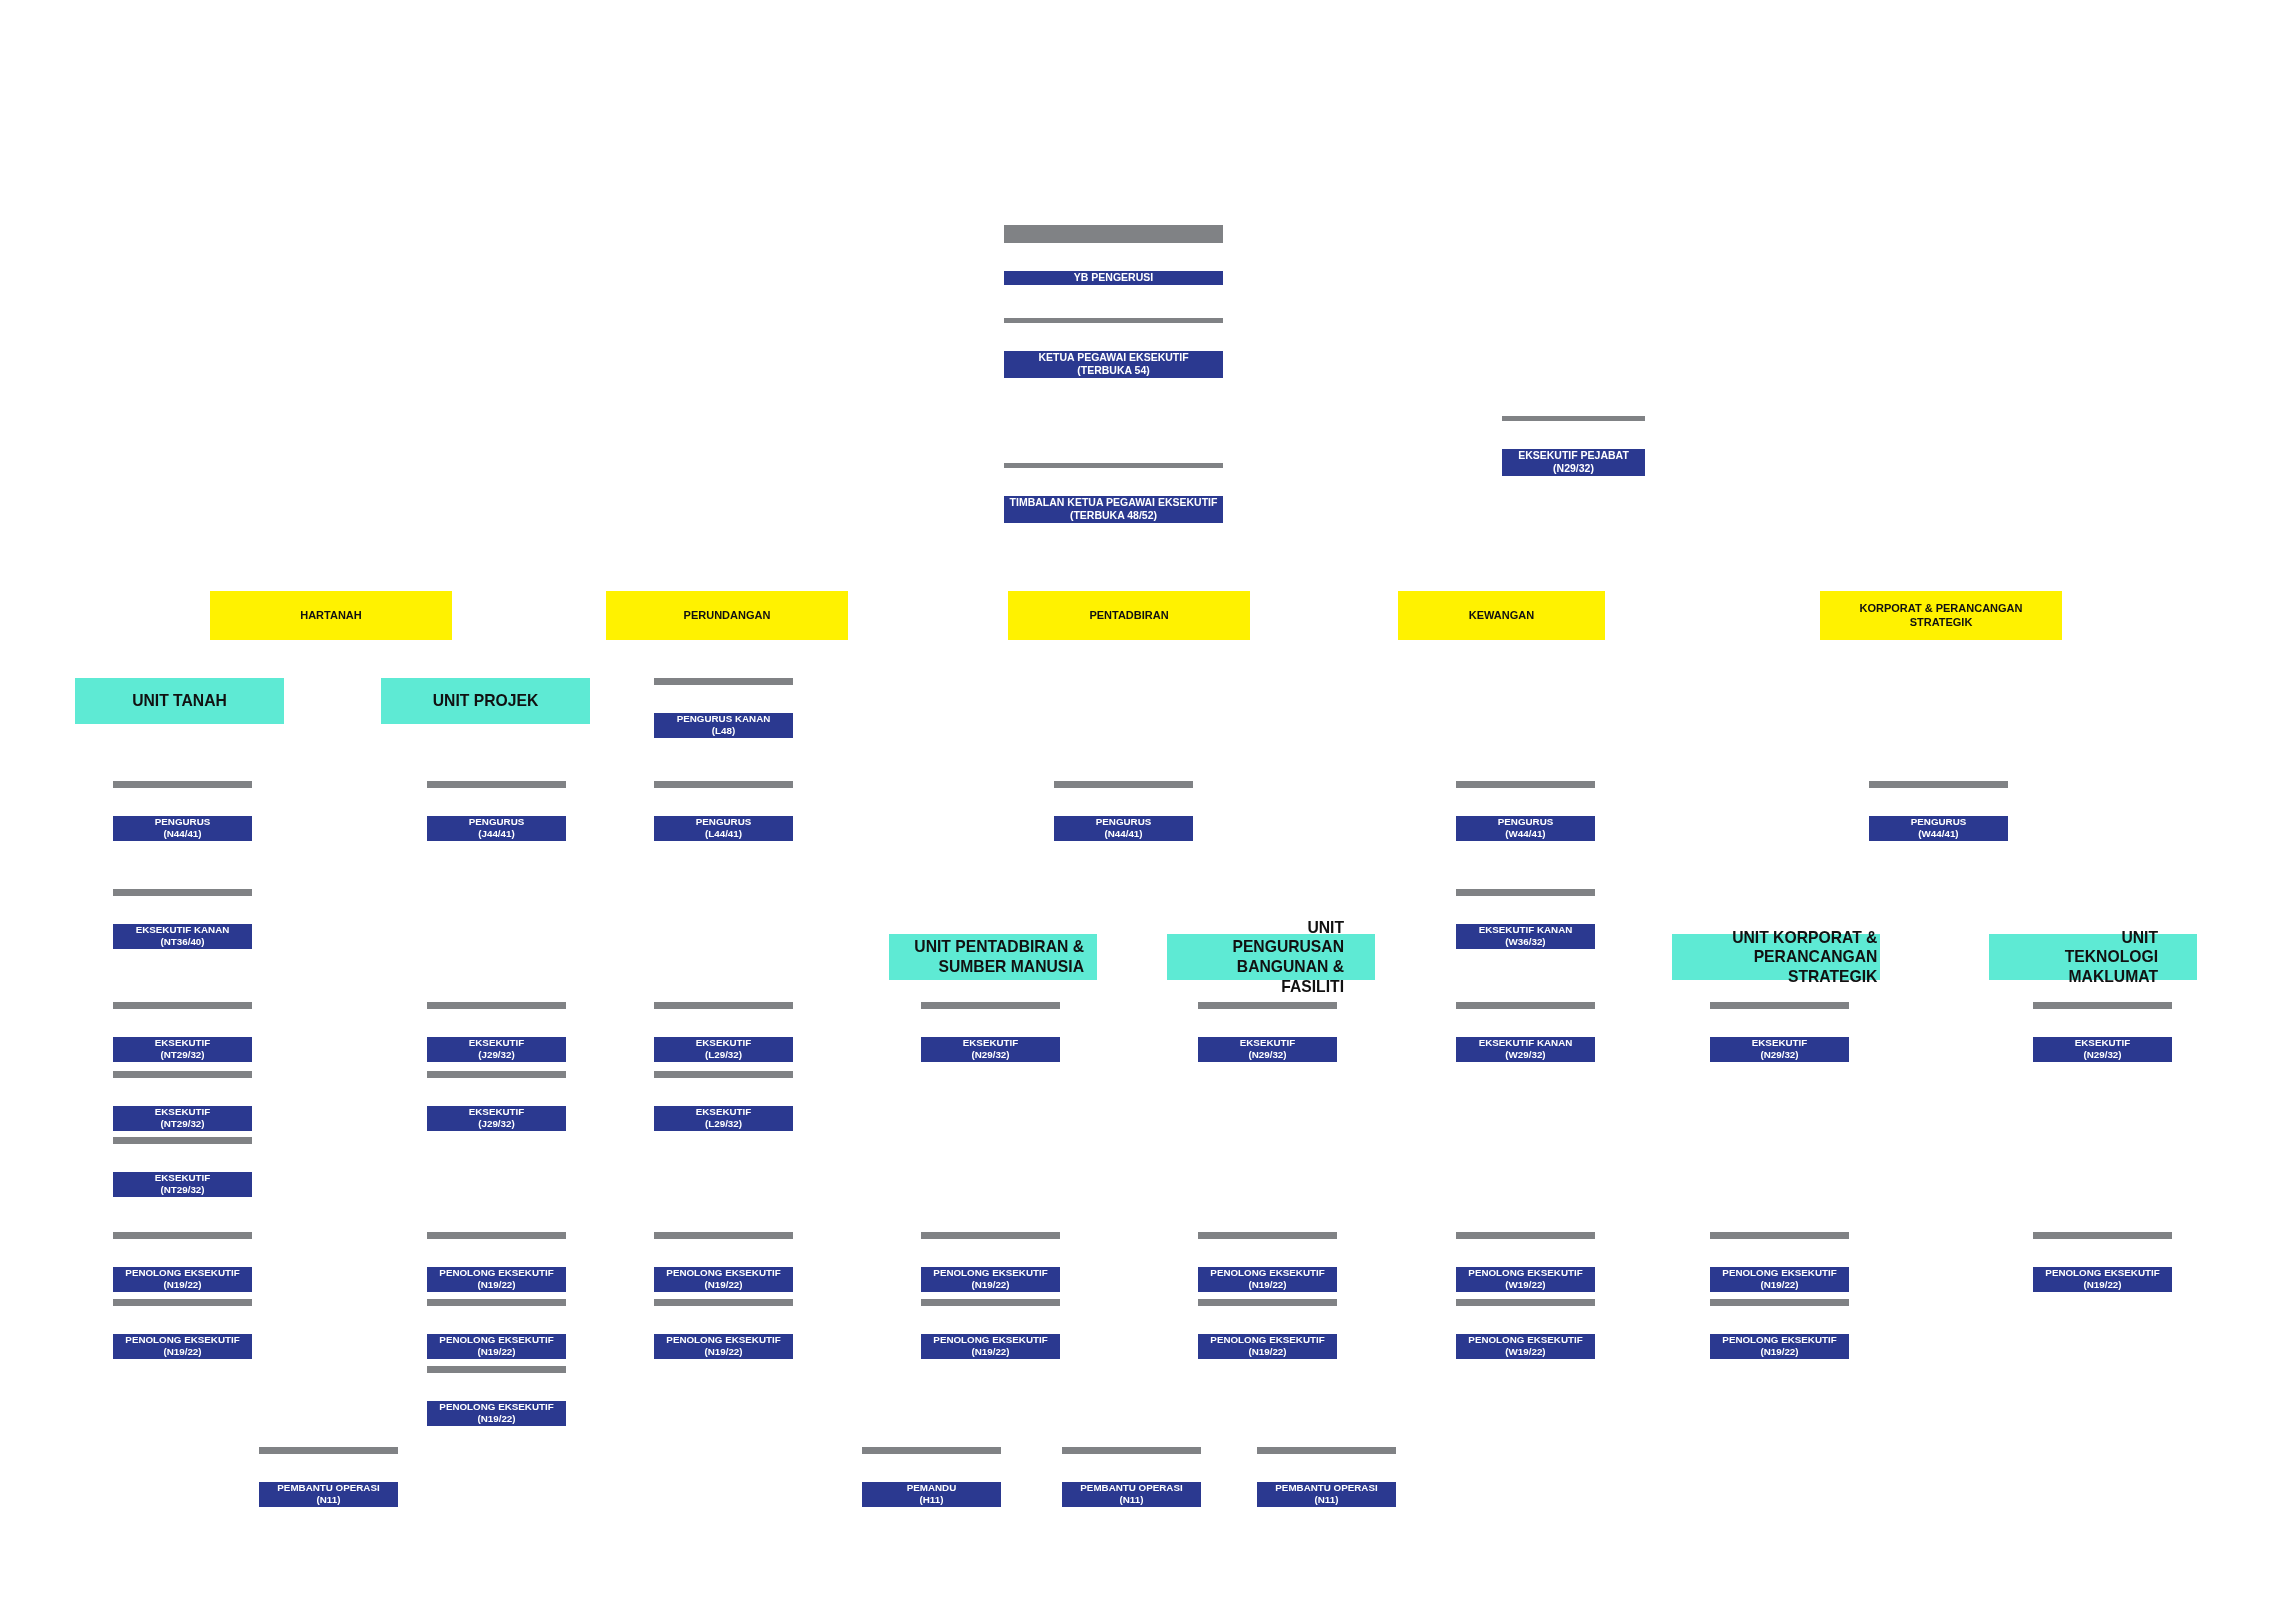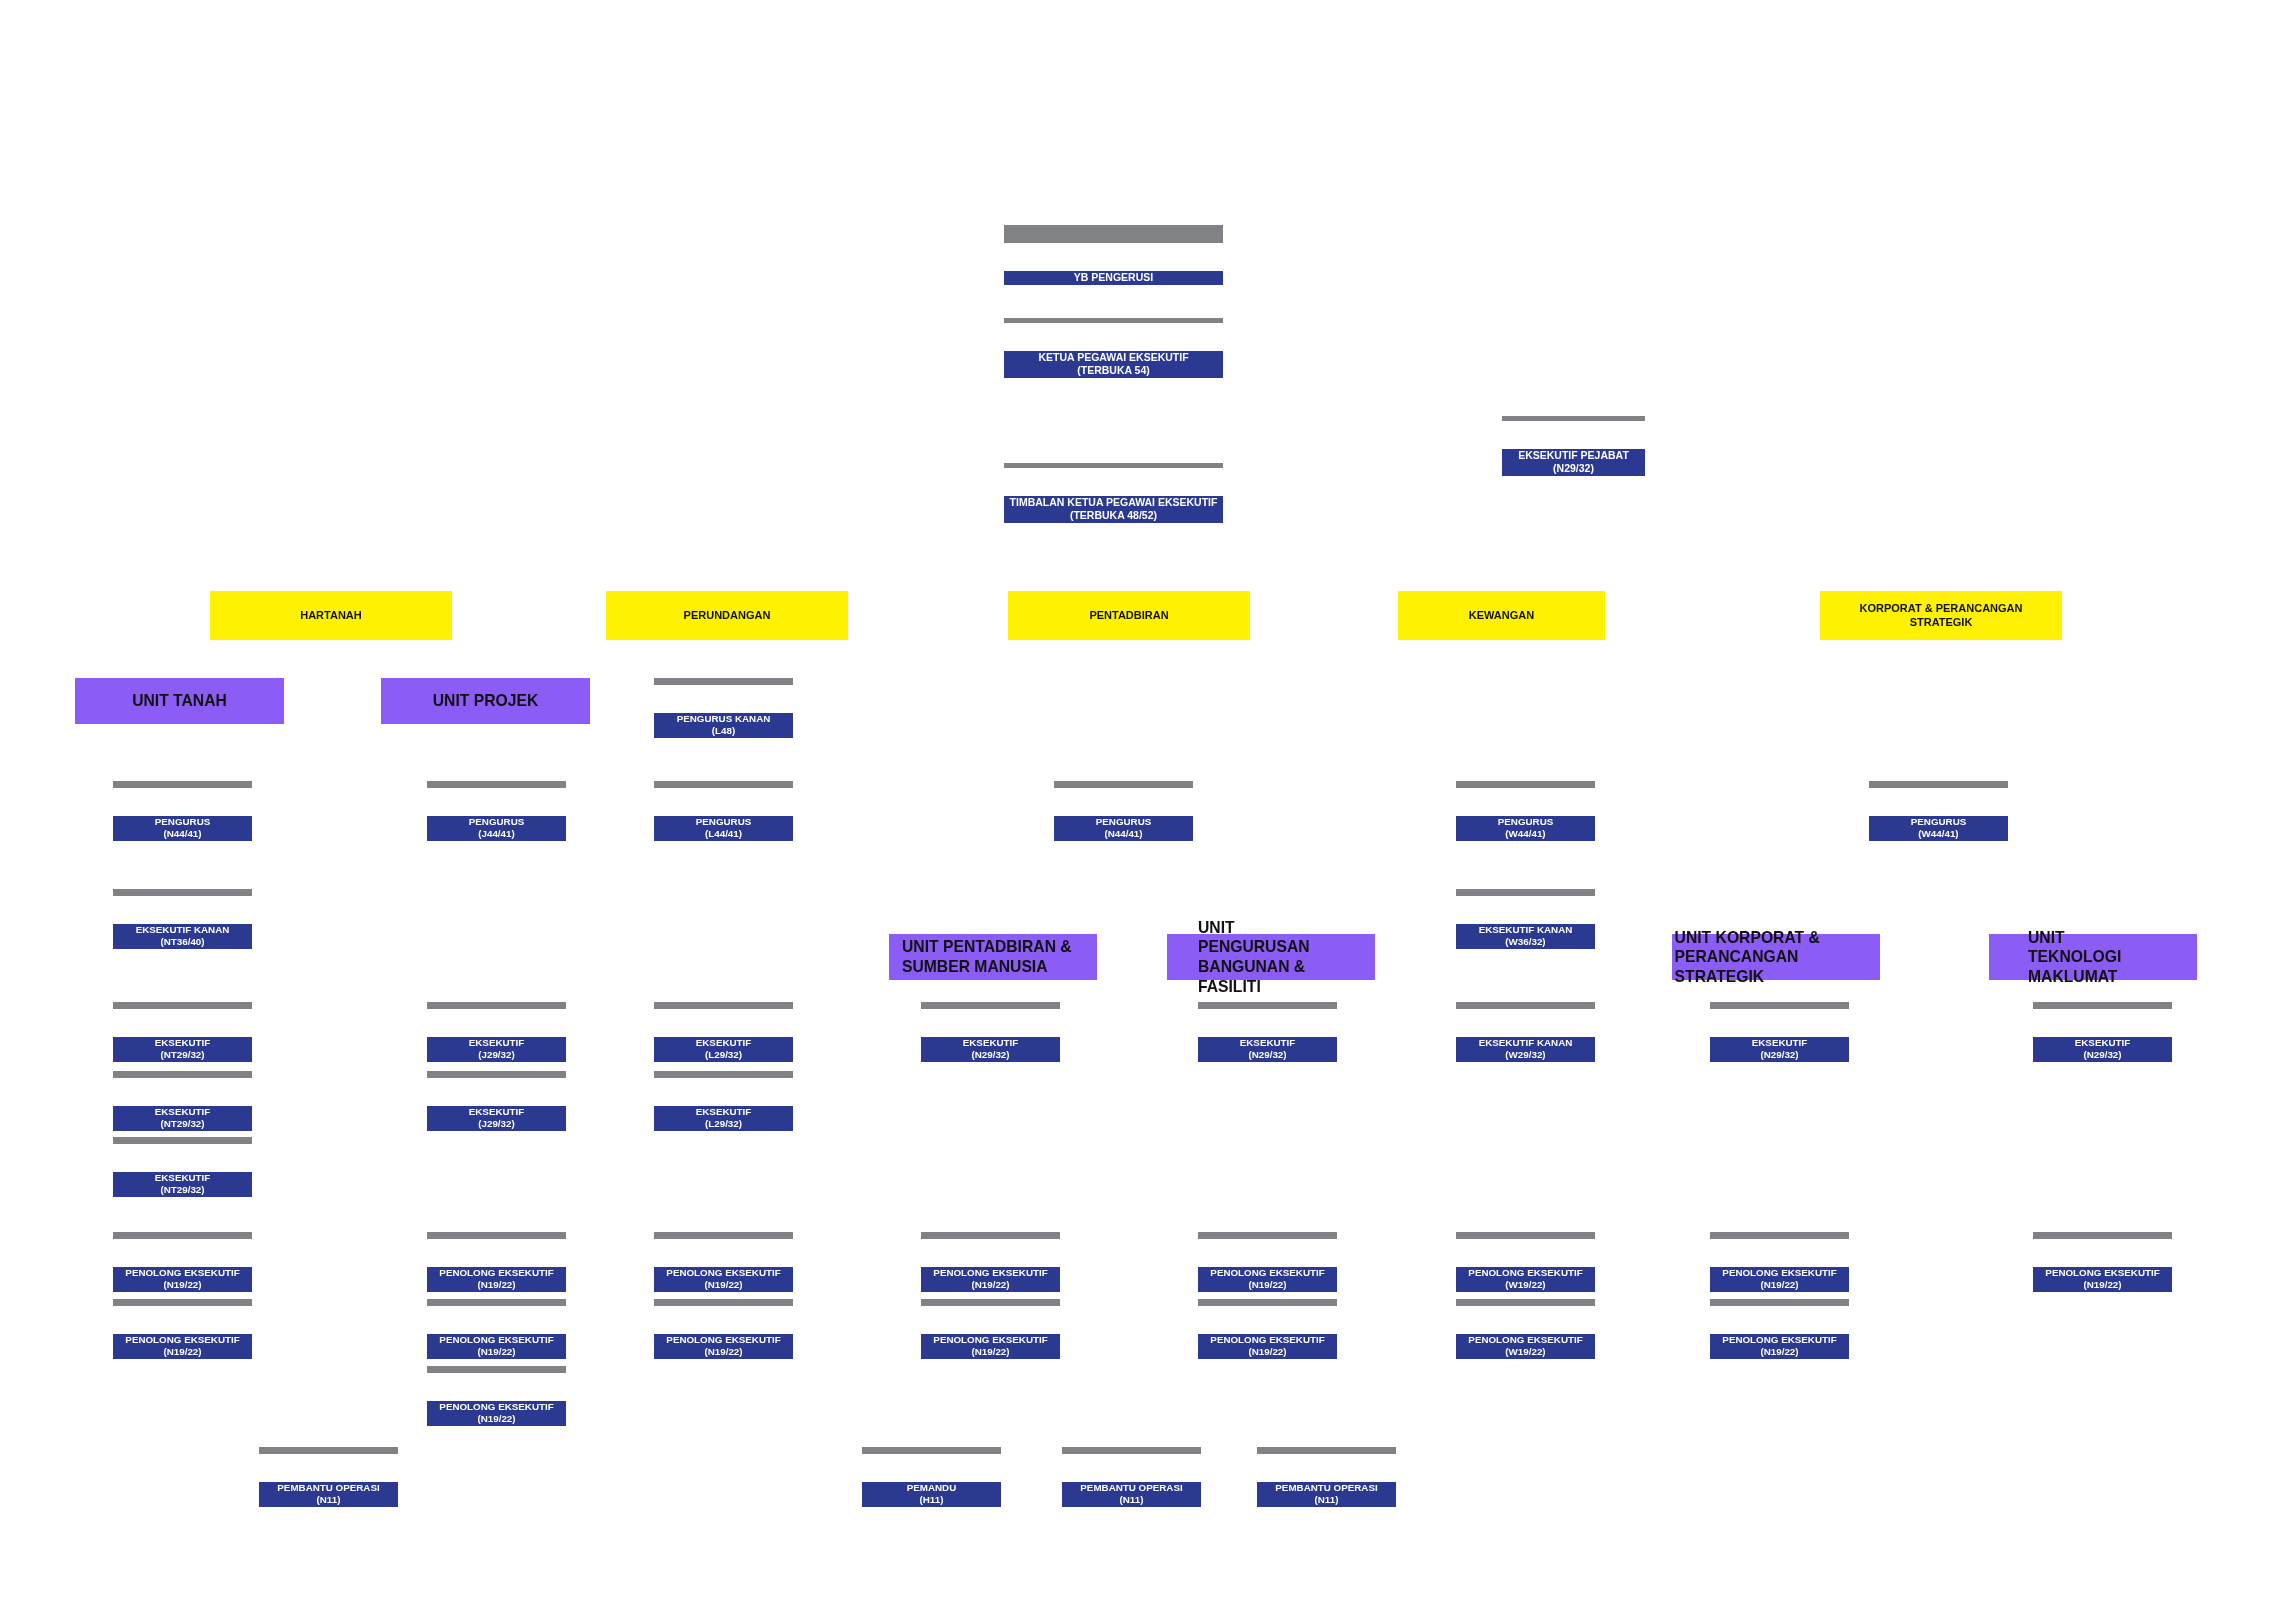--- a/index.html
+++ b/index.html
@@ -1,22 +1,22 @@
 <!DOCTYPE html>
 <html style="font-size:10.5px"><head>
 <meta charset="utf-8">
 <style>
   html, body { margin:0; padding:0; background:#ffffff; }
   body { width:2295px; height:1623px; position:relative; overflow:hidden;
          font-family:"Liberation Sans", sans-serif; }
   .pos { position:absolute; box-sizing:border-box; }
   .yellow { background:#fff200; display:flex; align-items:center; justify-content:center;
             text-align:center; color:#111; font-weight:bold; font-size:11px; line-height:1.2; }
-  .orange { background:#8b5cf6; display:flex; align-items:center; justify-content:center;
-            text-align:left; color:#111; font-weight:bold; font-size:15.7px; line-height:1.25; }
+  .orange { background:#5eead4; display:flex; align-items:center; justify-content:center;
+            text-align:right; color:#111; font-weight:bold; font-size:15.7px; line-height:1.25; }
   .post { display:flex; flex-direction:column;gap:28px; }
   .post .photo { background:#808285; height:42%; }
   .post .title { background:#2b3990; flex:1; display:flex; flex-direction:column;
                  align-items:center; justify-content:center; color:#fff; font-weight:bold;
                  font-size:9.8px; line-height:1.3; text-align:center; }
   .post.big .title { font-size:10.5px; }
 </style>
 </head>
 <body>
 

